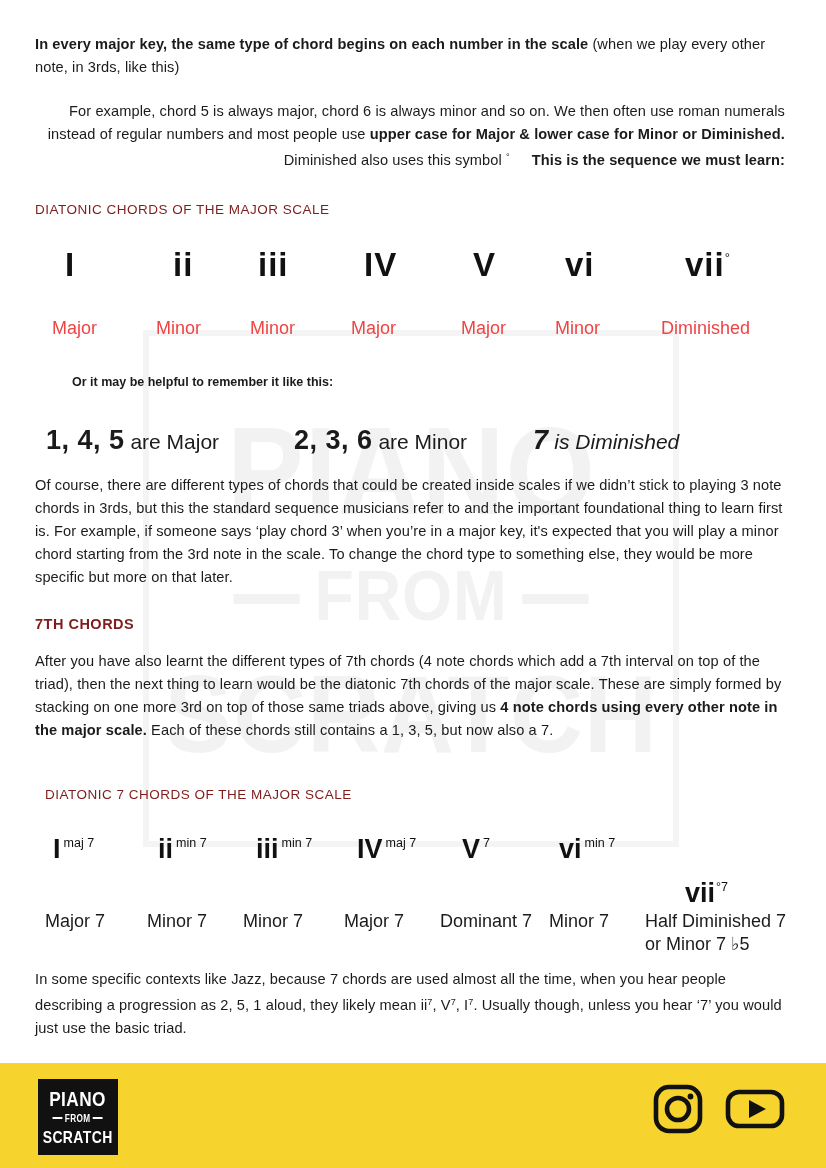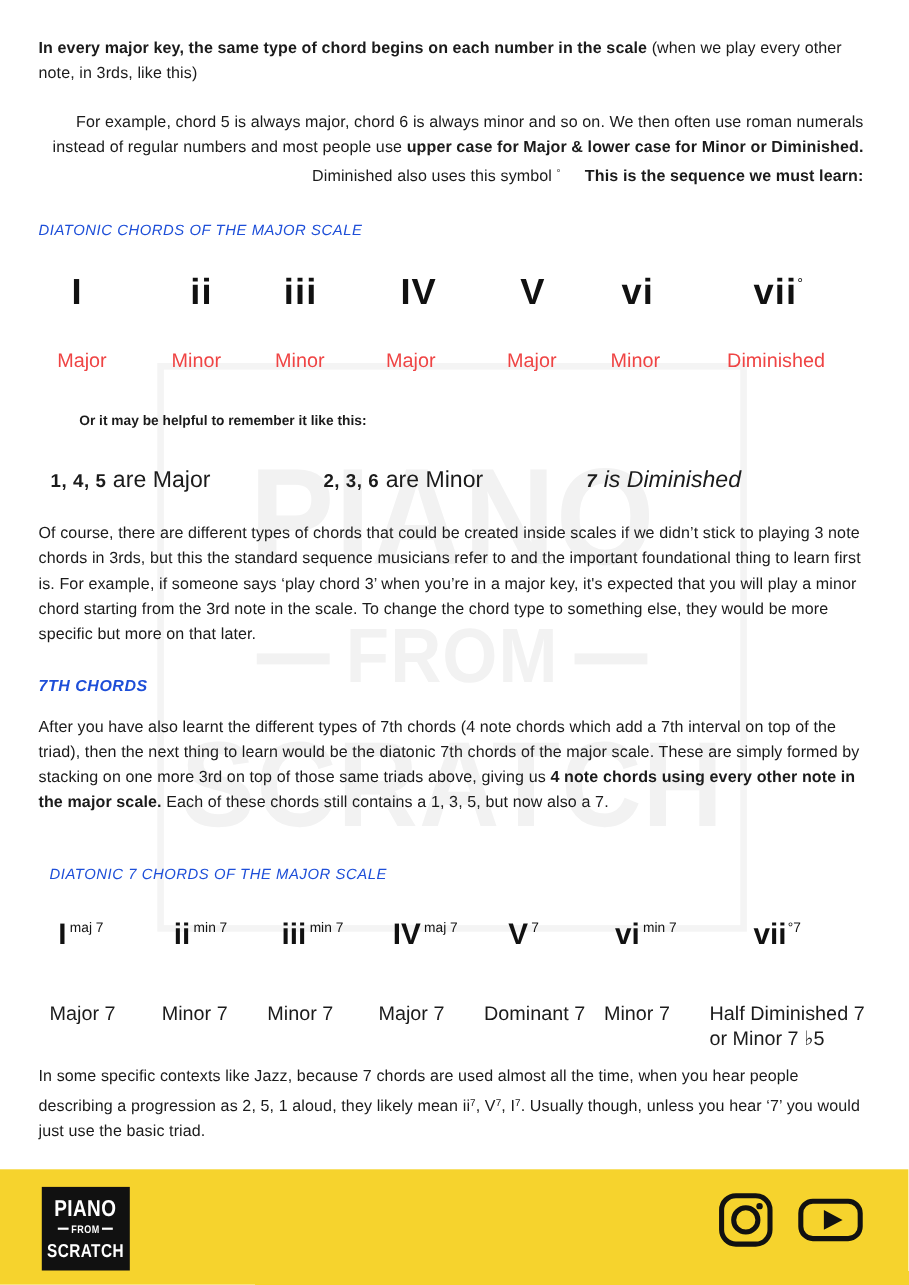--- a/index.html
+++ b/index.html
@@ -65,22 +65,21 @@
     line-height: 23px;
     color: #1b1b1b;
     letter-spacing: 0.1px;
   }
   .para b { font-weight: bold; }
 
   .sec-head {
     position: absolute;
     font-size: 13.5px;
     letter-spacing: 0.5px;
-    color: #1d4ed8;
-    font-style: italic;
+    color: #7f1d1d;
   }
   .sec-head.bold { font-weight: bold; font-size: 14.5px; }
 
   .sup {
     font-size: 0.62em;
     vertical-align: 0.55em;
   }
   .rn {
     font-weight: bold;
     font-size: 33px;
@@ -102,21 +101,21 @@
 
   
   .mnem {
     position: absolute;
     font-size: 21px;
     color: #1b1b1b;
     white-space: nowrap;
   }
   .mnem .big {
     font-weight: bold;
-    font-size: 17px;
+    font-size: 27px;
     letter-spacing: 0.5px;
   }
 
   .small-note {
     position: absolute;
     font-size: 12.5px;
     font-weight: bold;
     color: #1b1b1b;
     margin-left: 20px;
   }
@@ -274,21 +273,21 @@
   </div>
 
   <div class="sec-head" style="left:45px; top:787px;">DIATONIC 7 CHORDS OF THE MAJOR SCALE</div>
 
   <div class="rn7" style="left:53px;  top:836px;"><span>I</span><span class="ext">maj 7</span></div>
   <div class="rn7" style="left:158px; top:836px;"><span>ii</span><span class="ext">min 7</span></div>
   <div class="rn7" style="left:256px; top:836px;"><span>iii</span><span class="ext">min 7</span></div>
   <div class="rn7" style="left:357px; top:836px;"><span>IV</span><span class="ext">maj 7</span></div>
   <div class="rn7" style="left:462px; top:836px;text-align:center;"><span>V</span><span class="ext">7</span></div>
   <div class="rn7" style="left:559px; top:836px;"><span>vi</span><span class="ext">min 7</span></div>
-  <div class="rn7" style="left:685px; top:836px;text-align:right;"><span>vii</span><span class="ext tight">°7</span></div>
+  <div class="rn7" style="left:685px; top:880px;text-align:right;"><span>vii</span><span class="ext tight">°7</span></div>
 
   <div class="q7" style="left:45px;  top:910px;">Major 7</div>
   <div class="q7" style="left:147px; top:910px;">Minor 7</div>
   <div class="q7" style="left:243px; top:910px;">Minor 7</div>
   <div class="q7" style="left:344px; top:910px;">Major 7</div>
   <div class="q7" style="left:440px; top:910px;">Dominant 7</div>
   <div class="q7" style="left:549px; top:910px;">Minor 7</div>
   <div class="q7" style="left:645px; top:910px;">
     <div>Half Diminished 7</div>
     <div>or  Minor 7 ♭5</div>

